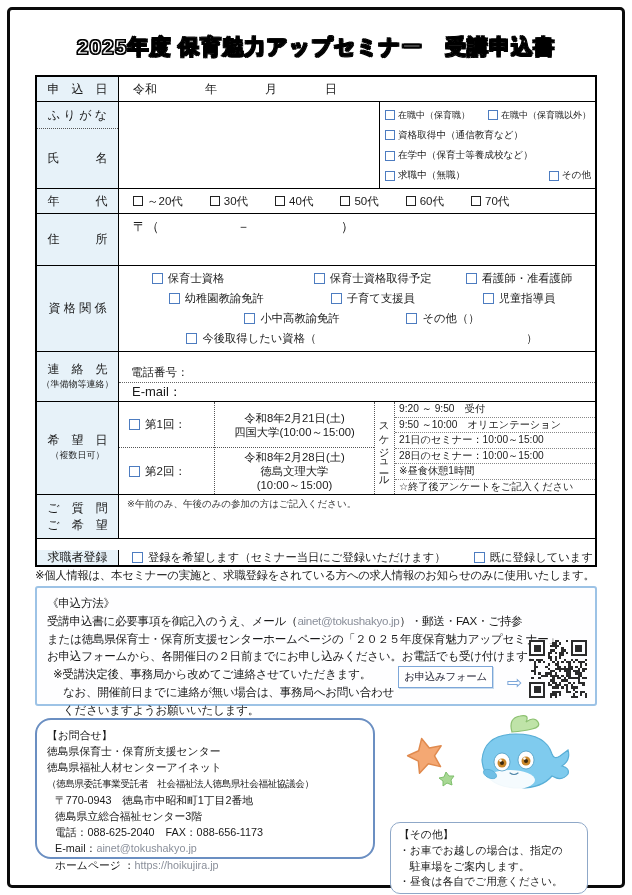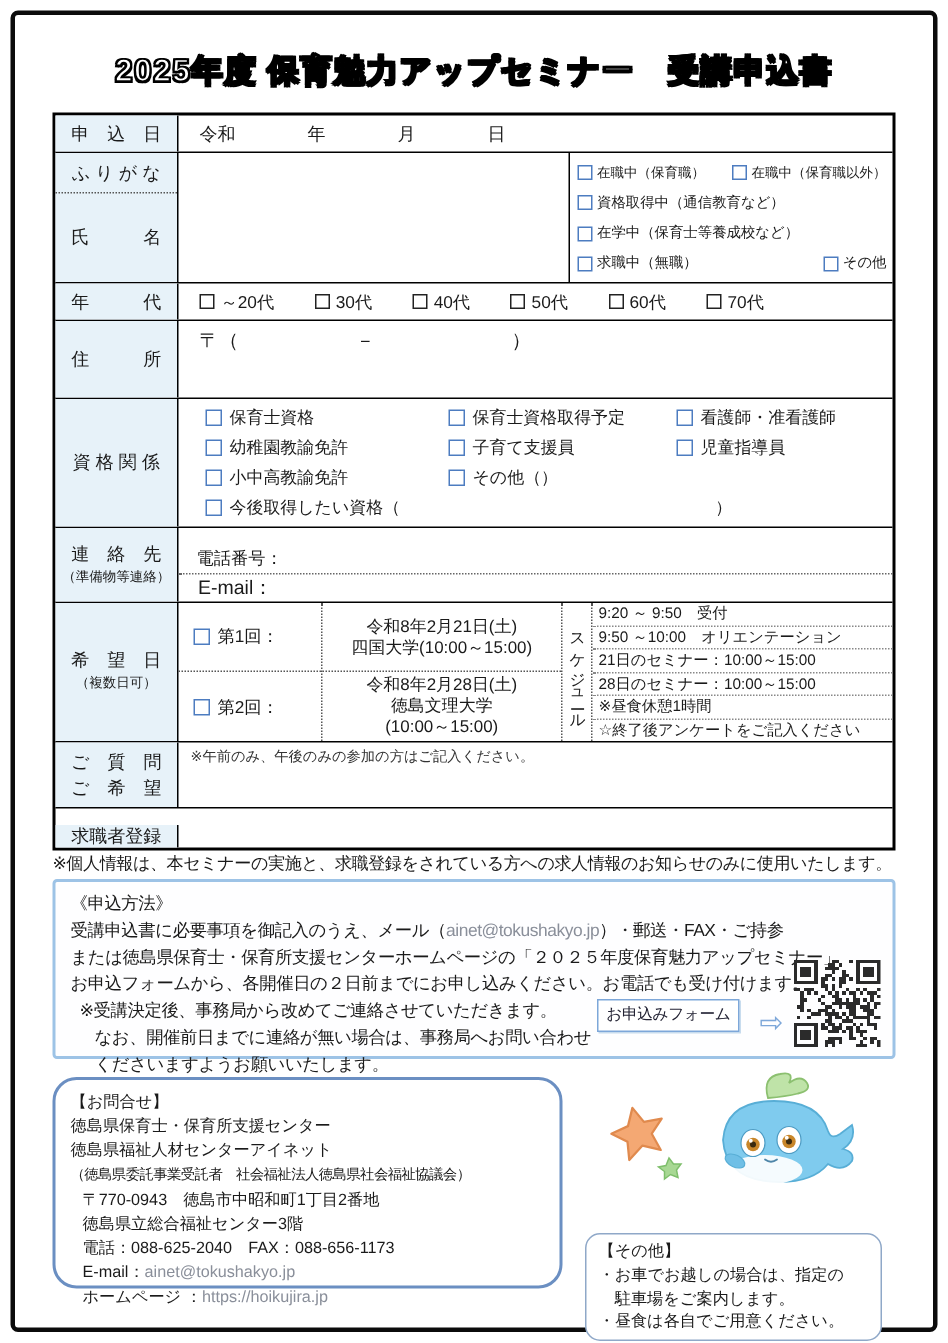--- a/index.html
+++ b/index.html
@@ -39,21 +39,21 @@
   .statusline { font-size:9.6px;justify-content:space-between; }
   .statusline.first { font-size:9.0px; }
 
   .r-age { height:25px; }
   .r-age .val { padding-left:14px; gap:27px; font-size:11.5px; }
 
   .r-addr { height:52px; }
   .r-addr .val { align-items:flex-start; padding:4px 0 0 14px; font-size:13px; }
 
   .r-qual { height:86px; }
-  .r-qual .val { flex-direction:column; align-items:flex-start; justify-content:center; padding:2px 8px 2px 18px; }
+  .r-qual .val { flex-direction:column; align-items:center; justify-content:center; padding:2px 8px 2px 18px; }
   .q-row { display:flex; align-items:center; height:20px; font-size:11.3px; }
   .q-c1 { width:162px; } .q-c2 { width:152px; }
   .q-fill { flex:1; }
   .q-paren { font-size:11.3px; }
 
   .r-contact { height:50px; }
   .r-contact .val { flex-direction:column; align-items:stretch;margin-top:11px; }
   .c-phone { height:24px; border-bottom:1px dotted #666; display:flex; align-items:center; padding-left:12px; font-size:11.5px; }
   .c-mail  { flex:1; display:flex; align-items:center; padding-left:13px; font-size:13px; }
 
@@ -308,20 +308,30 @@
         <span>ご　質　問</span>
         <span>ご　希　望</span>
       </div>
       <div class="val">
         <span>※午前のみ、午後のみの参加の方はご記入ください。</span>
       </div>
     </div>
 
     <div class="row r-job">
       <div class="lbl">求職者登録</div>
+      <div class="val">
+        <span class="opt">
+            <span class="cb"></span>
+            <span>登録を希望します（セミナー当日にご登録いただけます）</span>
+          </span>
+        <span class="opt">
+            <span class="cb"></span>
+            <span>既に登録しています</span>
+          </span>
+      </div>
     </div>
   </div>
 
   <div class="privacy">※個人情報は、本セミナーの実施と、求職登録をされている方への求人情報のお知らせのみに使用いたします。</div>
 
   <div class="applybox">
     <div class="ln">《申込方法》</div>
     <div class="ln"><span>受講申込書に必要事項を御記入のうえ、メール（</span><span class="gray">ainet@tokushakyo.jp</span><span>）・郵送・FAX・ご持参</span></div>
     <div class="ln">または徳島県保育士・保育所支援センターホームページの「２０２５年度保育魅力アップセミナー」</div>
     <div class="ln">お申込フォームから、各開催日の２日前までにお申し込みください。お電話でも受け付けます。</div>

